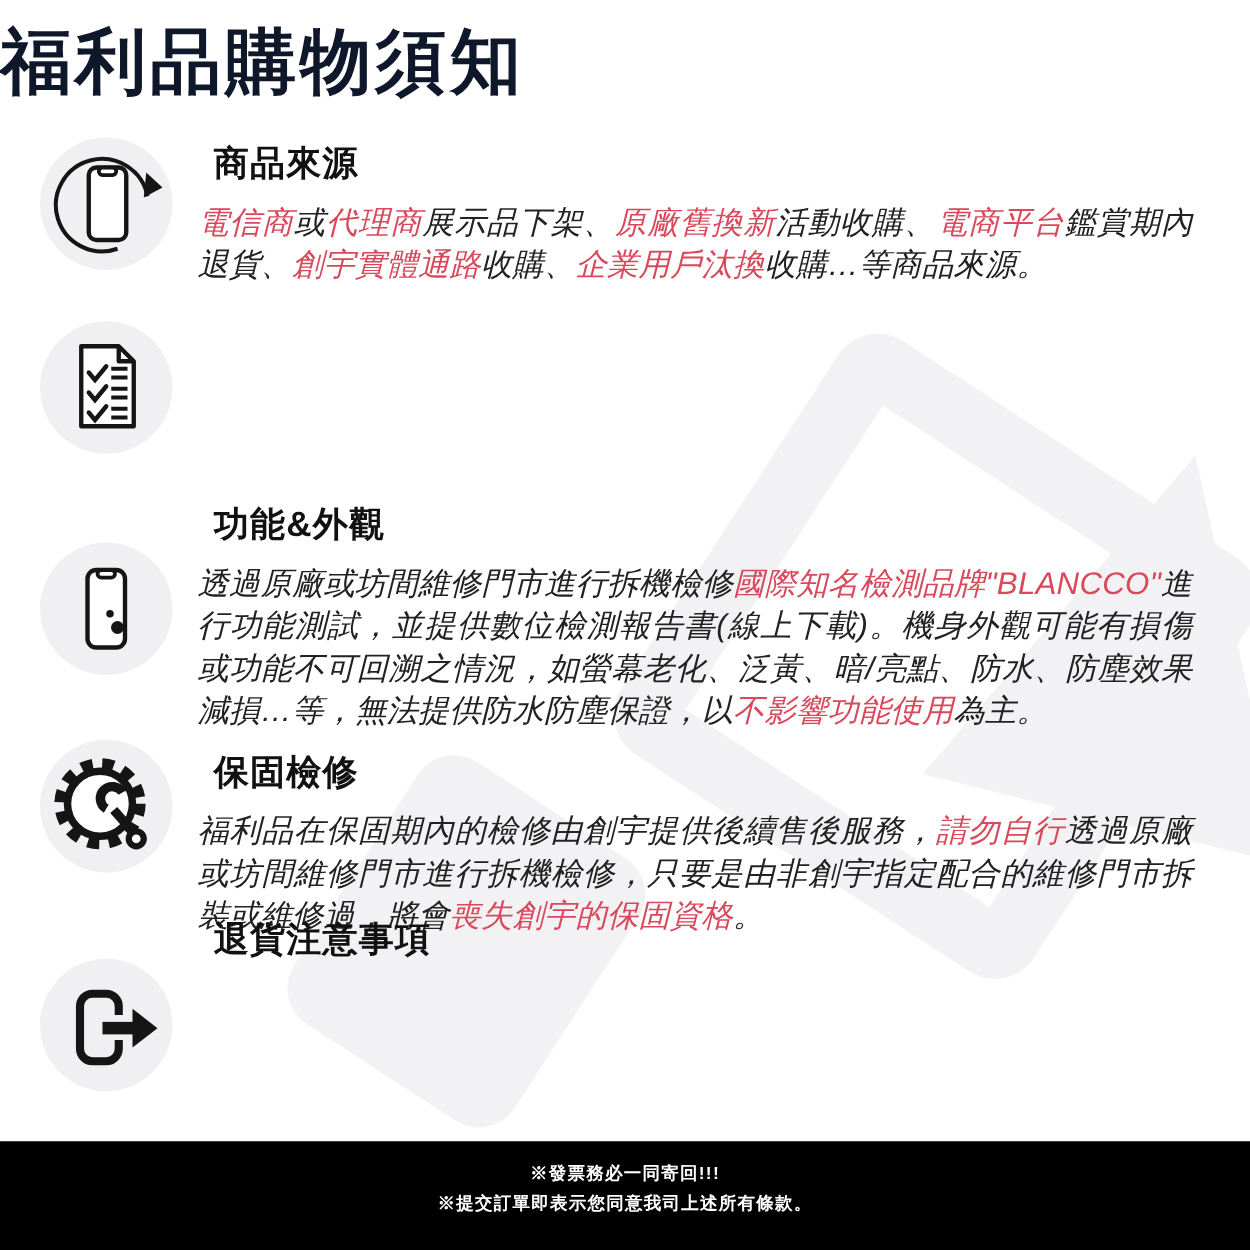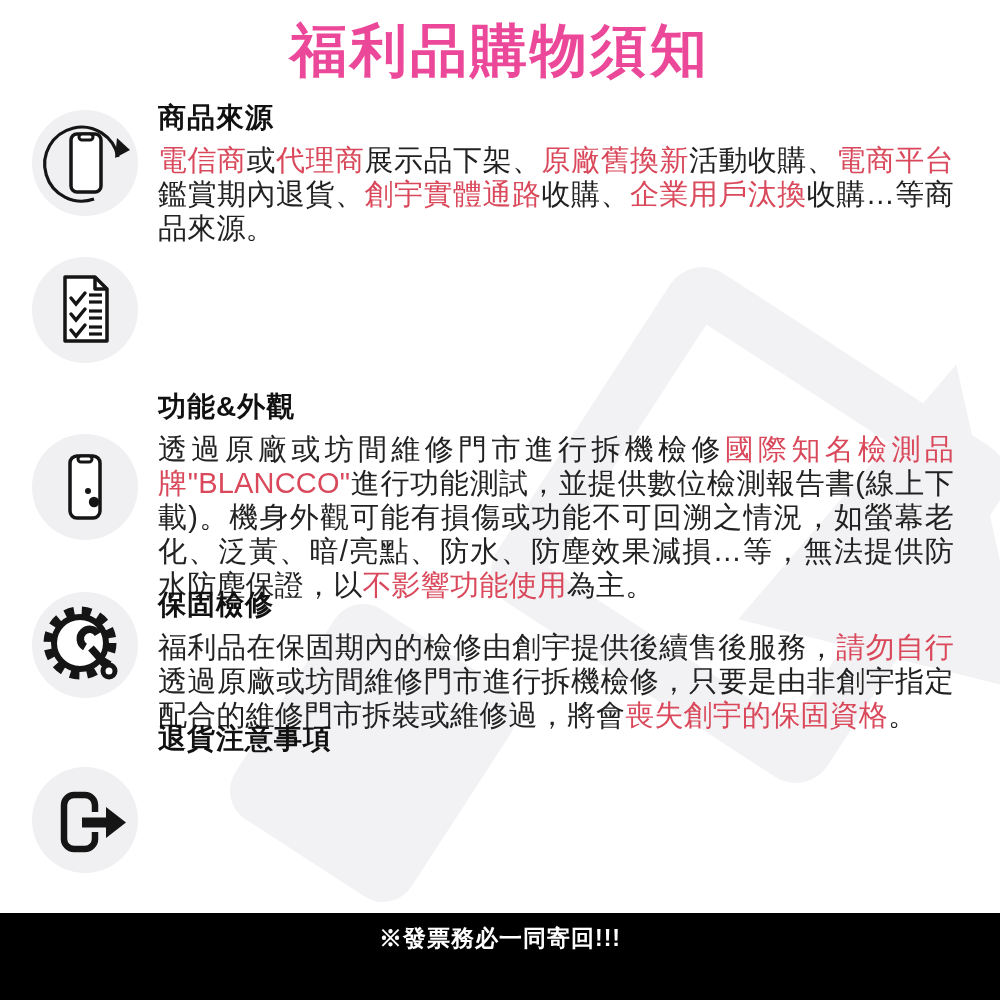--- a/index.html
+++ b/index.html
@@ -23,46 +23,46 @@
     border-left:150px solid transparent;border-right:150px solid transparent;
     border-bottom:300px solid #f2f2f4;transform:rotate(14deg);
   }
   .wm-blob{
     position:absolute;left:268px;top:628px;width:210px;height:250px;
     background:#f2f2f4;border-radius:34px;transform:rotate(33deg);
   }
   .content{position:relative;z-index:1;}
   .page-title{
     position:absolute;left:0;top:16px;width:1000px;margin:0;
-    text-align:center;font-size:57px;line-height:68px;font-weight:900;
-    letter-spacing:3px;color:#ec4899;
+    font-size:57px;line-height:68px;font-weight:900;
+    letter-spacing:3px;color:#0f172a;
   }
   .icon-circle{
     position:absolute;left:32px;width:106px;height:106px;border-radius:50%;
     background:#f0f0f2;display:flex;align-items:center;justify-content:center;
   }
   .ic1{top:110px}.ic2{top:257px}.ic3{top:434px}.ic4{top:592px}.ic5{top:767px}
   .sec{position:absolute;left:158px;width:812px;}
   .s1{top:101px}.s2{top:232px}.s3{top:390px}.s4{top:588px}.s5{top:722px}
   .sec h2{
-    margin:0;font-size:28px;line-height:34px;font-weight:700;
+    margin:13px;font-size:28px;line-height:34px;font-weight:700;
     letter-spacing:1px;color:#111111;
   }
   .sec p{
-    margin:8px 16px 0 0;font-size:29px;line-height:34px;
-    text-align:justify;letter-spacing:0.2px;color:#222222;
+    margin:8px 16px 0 0;font-size:25px;line-height:34px;
+    text-align:justify;letter-spacing:0.2px;color:#222222;font-style:italic;
   }
   .sec p .red{color:var(--accent,#d9495b);}
   .notice-footer{
     position:absolute;left:0;top:913px;width:1000px;height:87px;
     background:#000000;color:#ffffff;text-align:center;
     box-sizing:border-box;padding-top:13px;
   }
   .notice-footer div{
-    font-size:23px;line-height:24px;font-weight:600;letter-spacing:1px;
+    font-size:14px;line-height:24px;font-weight:600;letter-spacing:1px;
   }
   svg{display:block;}
 </style>
 </head>
 <body>
 
 <div class="page">
 
   <div class="watermark">
     <div class="wm-square"></div>
@@ -137,15 +137,16 @@
         <rect x="50" y="50.5" width="28" height="10" fill="#151515"></rect>
         <polygon points="74,40 94,55.5 74,71" fill="#151515"></polygon>
       </svg>
     </div>
     <section class="sec s5">
       <h2>退貨注意事項</h2>
     </section>
 
     <footer class="notice-footer">
       <div>※發票務必一同寄回!!!</div>
+      <div>※提交訂單即表示您同意我司上述所有條款。</div>
     </footer>
   </div>
 </div>
 
 </body></html>

